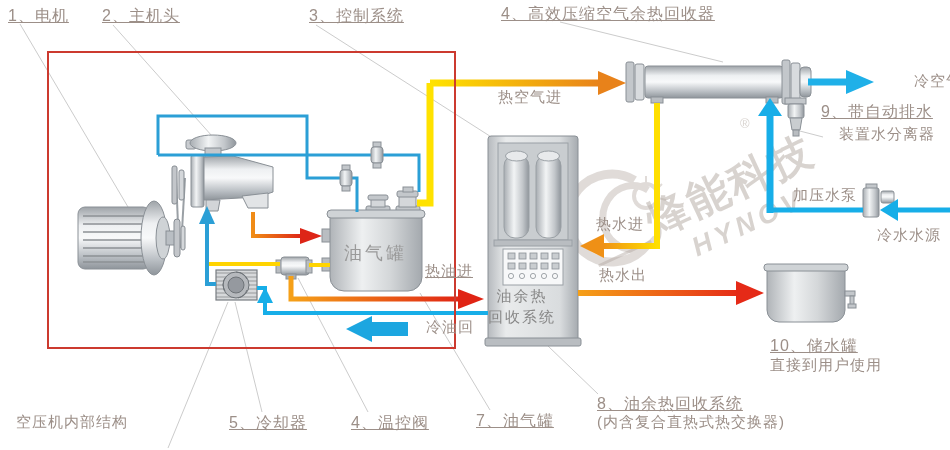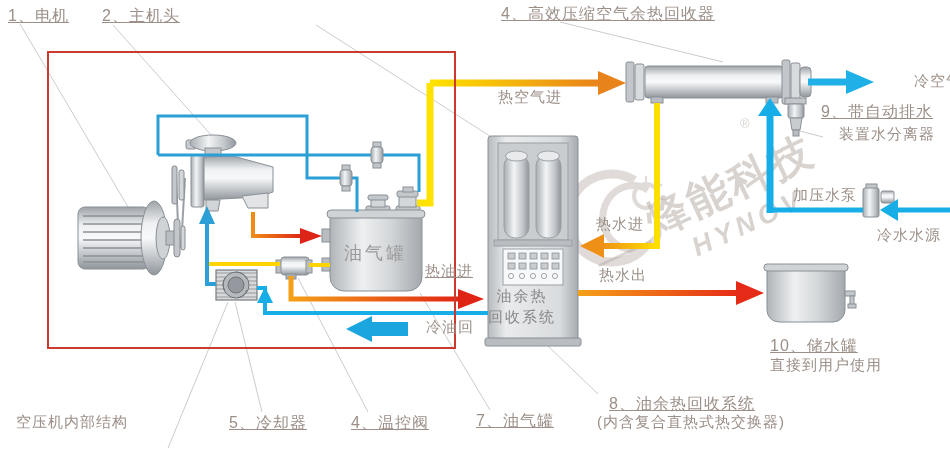--- a/index.html
+++ b/index.html
@@ -304,20 +304,21 @@
       <polyline points="488,313 265,313 265,288 257,288" fill="none" stroke="#17aee8" stroke-width="4"></polyline>
       <polygon points="257,303 273,303 265,287" fill="#17aee8"></polygon>
       <polygon points="408,322 372,322 372,316 346,329 372,342 372,336 408,336" fill="#1ca6e0"></polygon>
     </g>
 
     <rect x="48" y="52" width="407" height="296" fill="none" stroke="#cc3a2f" stroke-width="2"></rect>
   </svg>
 
   <div class="lbl lbl-num" style="left:8px;top:6px;">1、电机</div>
   <div class="lbl lbl-num" style="left:102px;top:6px;">2、主机头</div>
+  <div class="lbl lbl-num" style="left:309px;top:6px;">3、控制系统</div>
   <div class="lbl lbl-num" style="left:501px;top:4px;text-align:right;">4、高效压缩空气余热回收器</div>
 
   <div class="flow" style="left:498px;top:88px;">热空气进</div>
   <div class="flow" style="left:914px;top:72px;">冷空气出</div>
 
   <div class="lbl lbl-num" style="left:821px;top:102px;">9、带自动排水</div>
   <div class="lbl" style="left:839px;top:125px;">装置水分离器</div>
 
   <div class="flow" style="left:793px;top:186px;">加压水泵</div>
   <div class="flow" style="left:877px;top:226px;">冷水水源</div>
@@ -330,16 +331,16 @@
   <div class="equip cab-label" style="left:488px;top:287px;">油余热</div>
   <div class="equip cab-label" style="left:488px;top:308px;">回收系统</div>
 
   <div class="lbl lbl-num" style="left:770px;top:336px;">10、储水罐</div>
   <div class="lbl" style="left:16px;top:413px;">空压机内部结构</div>
 
   <div class="lbl" style="left:770px;top:356px;">直接到用户使用</div>
   <div class="lbl lbl-num" style="left:229px;top:413px;">5、冷却器</div>
   <div class="lbl lbl-num" style="left:351px;top:413px;">4、温控阀</div>
   <div class="lbl lbl-num" style="left:476px;top:411px;">7、油气罐</div>
-  <div class="lbl lbl-num" style="left:597px;top:394px;margin-left:12px;">8、油余热回收系统</div>
+  <div class="lbl lbl-num" style="left:597px;top:394px;">8、油余热回收系统</div>
   <div class="lbl" style="left:597px;top:413px;">(内含复合直热式热交换器)</div>
 
 </div>
 
 </body></html>

